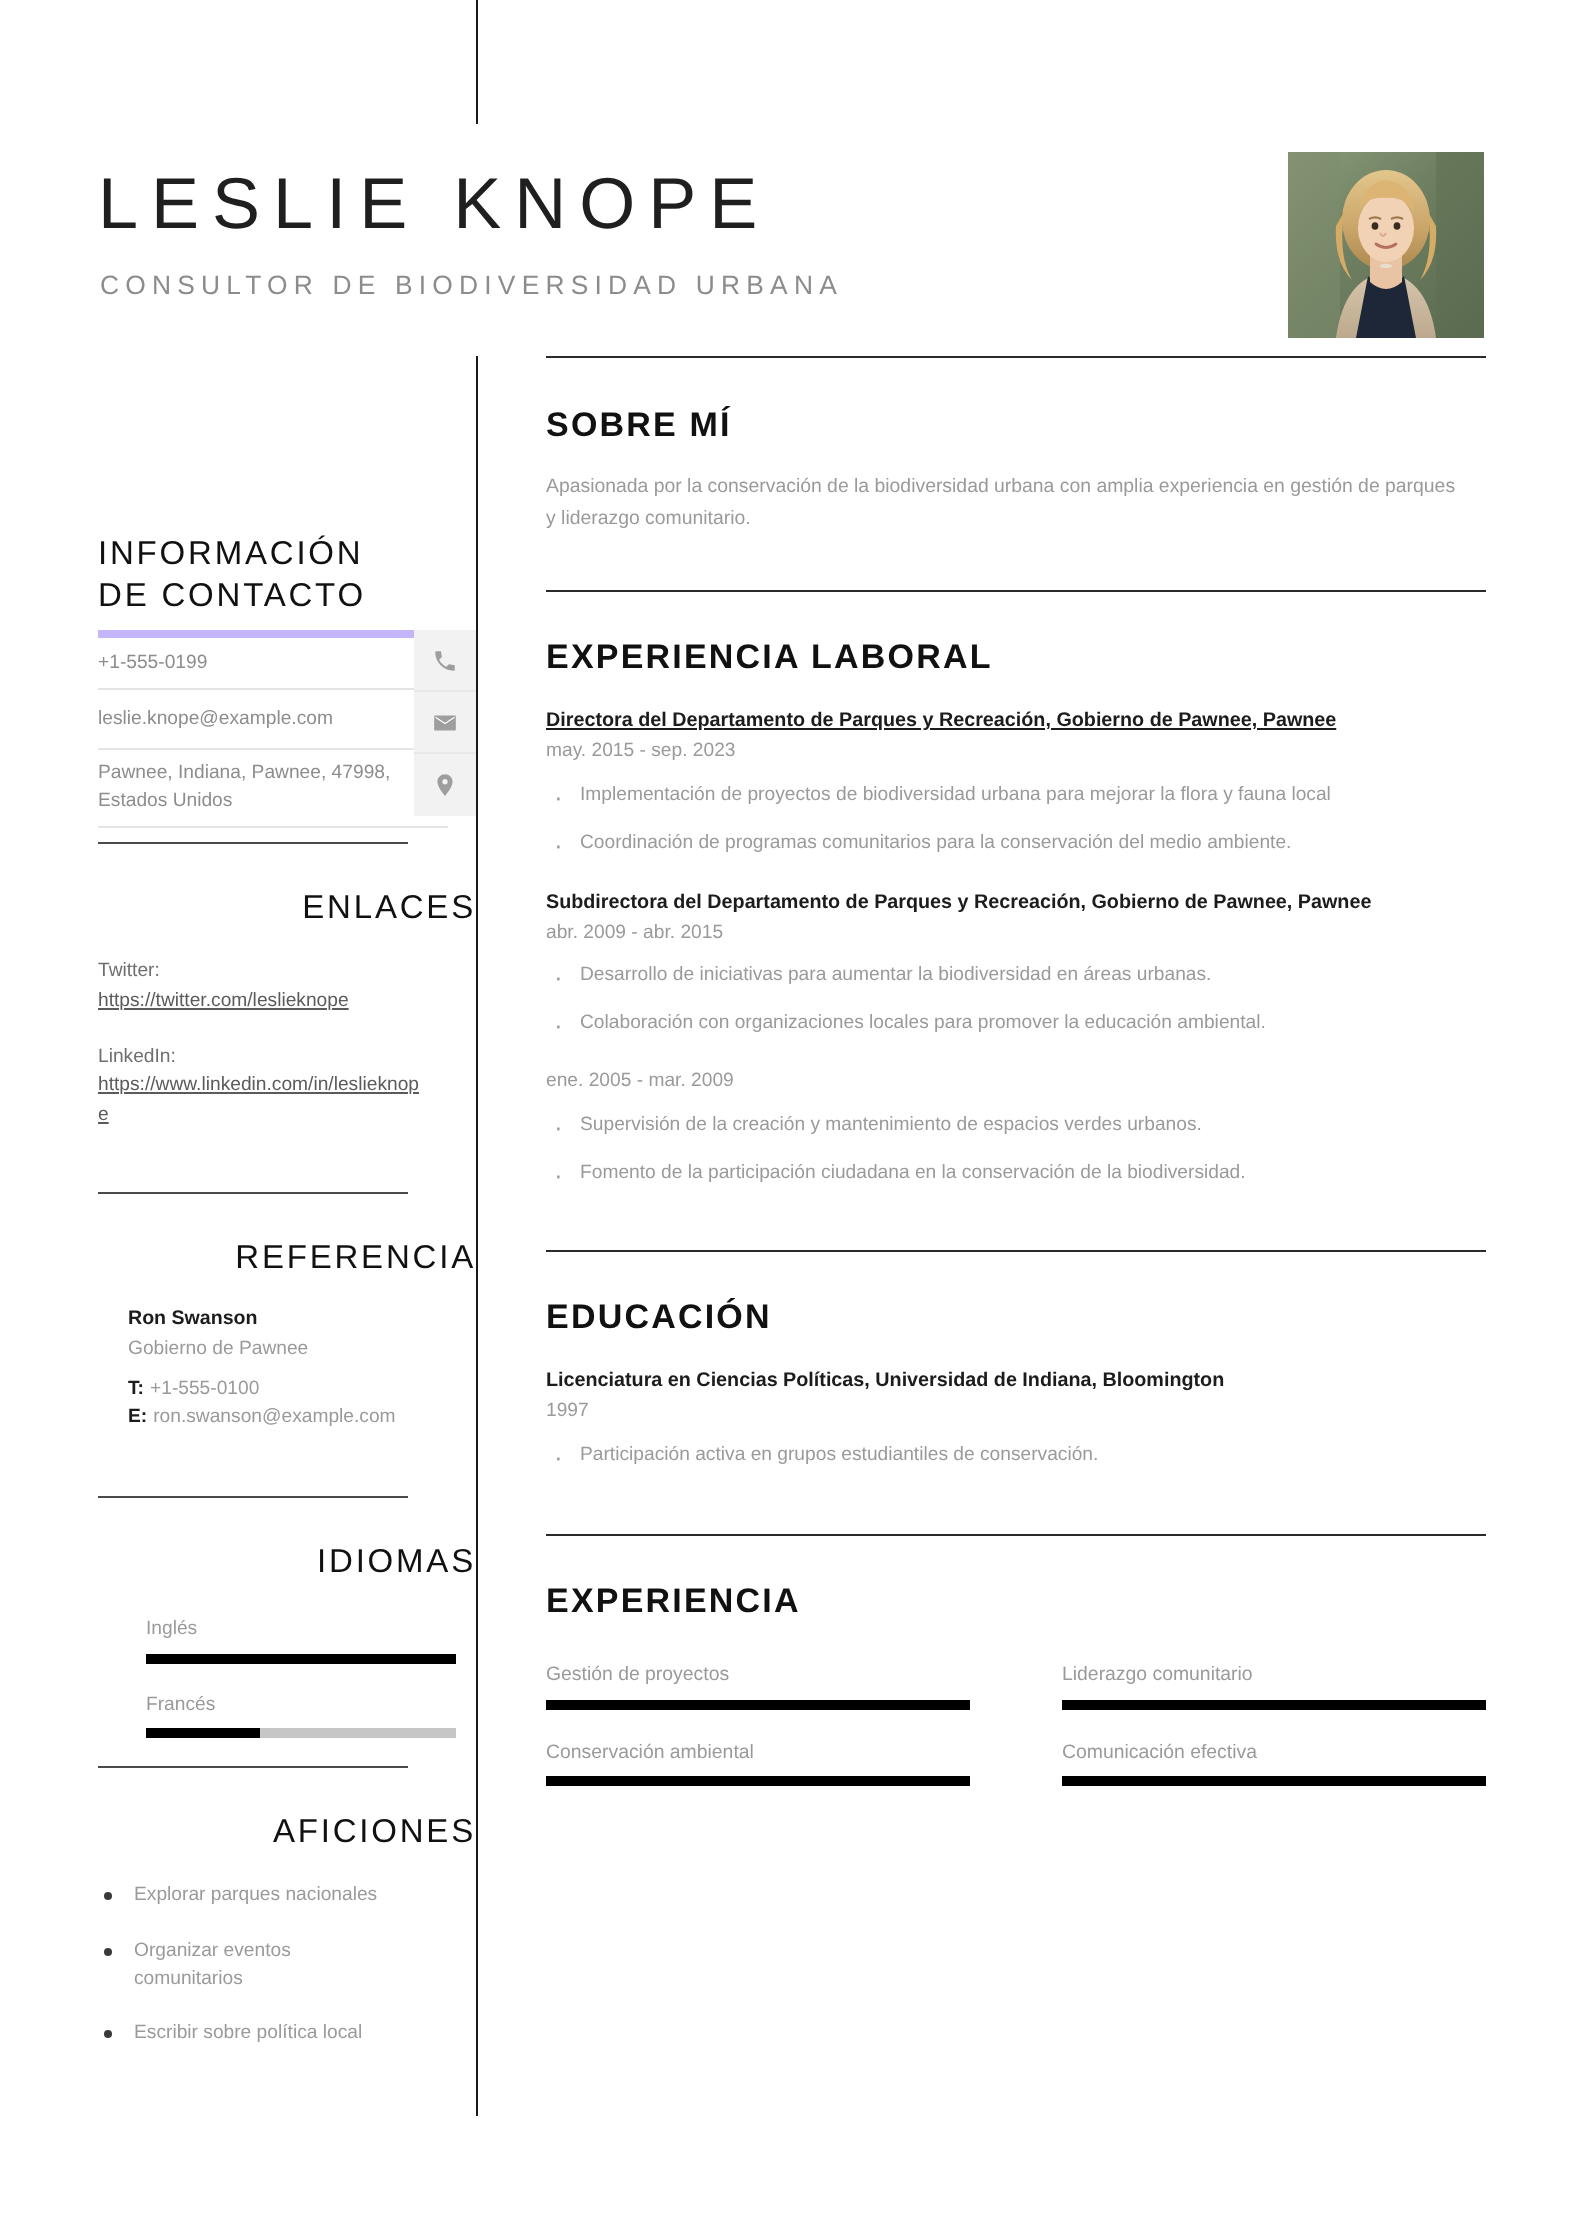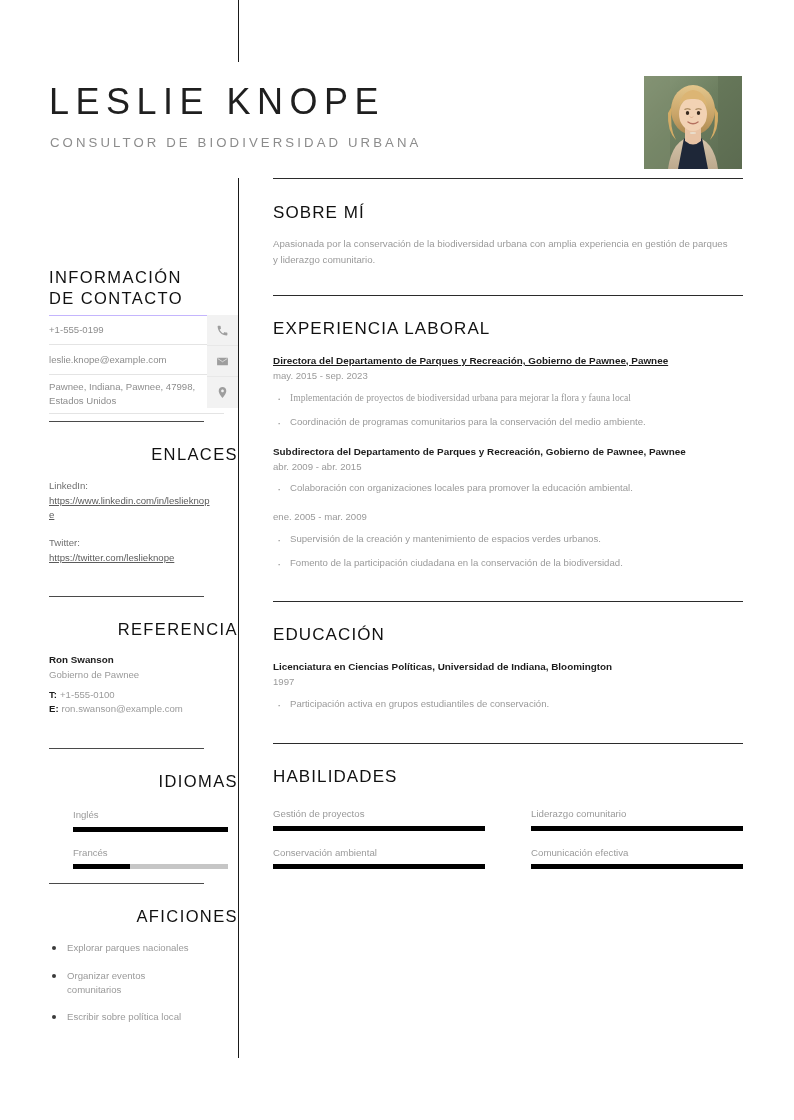--- a/index.html
+++ b/index.html
@@ -49,21 +49,21 @@
 
   .contact-head { position: absolute; left: 49px; top: 89px; width: 175px; }
 
   .contact-rows { position: absolute; left: 49px; top: 137px; width: 175px; }
   .crow {
     position: relative; min-height: 30px;
     display: flex; align-items: center;
     border-bottom: 1px solid #e4e4e4;
     padding: 5px 0;
   }
-  .crow:first-child { border-top: 1px solid #c4b5fd; }
+  .crow:first-child { border-top: 4px solid #c4b5fd; }
   .crow-text {
     font-size: 9.6px; color: #8d8d8d; line-height: 1.45;
     width: 151px; padding-right: 4px; word-break: break-word;
   }
   .icon-strip {
     position: absolute; left: 207px; top: 137px; width: 31px;
     background: #f2f2f2;
   }
   .icon-cell {
     height: 31px; display: flex; align-items: center; justify-content: center;
@@ -76,21 +76,21 @@
   .sb-sec .sb-h { margin-left: 49px; text-align: right; }
 
   .links-wrap { padding-left: 49px; padding-top: 14px; width: 210px; }
   .link-block { margin-bottom: 14px; }
   .link-label { font-size: 9.6px; color: #6f6f6f; line-height: 1.5; }
   .link-url {
     font-size: 9.6px; color: #5b5b5b; line-height: 1.5;
     text-decoration: underline; word-break: break-all; display: block;
   }
 
-  .ref-wrap { padding-left: 49px; padding-top: 13px; width: 200px; }
+  .ref-wrap { padding-left: 64px; padding-top: 13px; width: 200px; }
   .ref-name { font-size: 9.8px; font-weight: 700; color: #1c1c1c; line-height: 1.5; }
   .ref-org { font-size: 9.6px; color: #9a9a9a; line-height: 1.55; margin-bottom: 5px; }
   .ref-line { font-size: 9.6px; color: #9a9a9a; line-height: 1.5; display: flex; }
   .ref-key { font-weight: 700; color: #1c1c1c; margin-right: 3px; flex-shrink: 0; }
   .ref-val { word-break: break-all; }
 
   .lang-wrap { padding-left: 73px; padding-top: 16px; width: 204px; }
   .lang-item { margin-bottom: 14px; }
   .lang-name { font-size: 9.6px; color: #9a9a9a; line-height: 1.5; margin-bottom: 4px; }
   .lang-track { width: 155px; height: 5px; background: #c6c6c6; position: relative; }
@@ -104,21 +104,21 @@
   }
   .hob-item::before {
     content: ""; position: absolute; left: 3px; top: 5px;
     width: 4px; height: 4px; border-radius: 50%; background: #3a3a3a;
   }
 
   
   .main { position: absolute; left: 273px; top: 178px; width: 470px; }
   .m-rule { height: 1px; background: #2b2b2b; width: 470px; }
   .m-h {
-    font-size: 17px; font-weight: 400; letter-spacing: 1.1px;
+    font-size: 17px; font-weight: 700; letter-spacing: 1.1px;
     color: #111; line-height: 1.25;
   }
   .m-body { font-size: 9.7px; color: #9a9a9a; line-height: 1.62; }
 
   .job { margin-top: 14px; }
   .job-title { font-size: 9.9px; font-weight: 700; color: #1c1c1c; line-height: 1.52; }
   .job-date { font-size: 9.6px; color: #9a9a9a; line-height: 1.55; margin-top: 1px; }
   .blist { margin-top: 7px; }
   .bitem {
     font-size: 9.6px; color: #9a9a9a; line-height: 1.55;
@@ -225,26 +225,26 @@
         </svg>
       </div>
     </div>
 
     <div class="sb-sec" style="top:243px;">
       <div class="sb-divider"></div>
       <div style="height:22px;"></div>
       <div class="sb-h">ENLACES</div>
       <div class="links-wrap">
         <div class="link-block">
+          <div class="link-label">Twitter:</div>
+          <span class="link-url">https://twitter.com/leslieknope</span>
+        </div>
+        <div class="link-block">
           <div class="link-label">LinkedIn:</div>
           <span class="link-url">https://www.linkedin.com/in/leslieknope</span>
-        </div>
-        <div class="link-block">
-          <div class="link-label">Twitter:</div>
-          <span class="link-url">https://twitter.com/leslieknope</span>
         </div>
       </div>
     </div>
 
     <div class="sb-sec" style="top:418px;">
       <div class="sb-divider"></div>
       <div style="height:22px;"></div>
       <div class="sb-h">REFERENCIA</div>
       <div class="ref-wrap">
         <div class="ref-name">Ron Swanson</div>
@@ -302,29 +302,30 @@
 
     <div style="height:27px;"></div>
     <div class="m-rule"></div>
     <div style="height:22px;"></div>
     <div class="m-h">EXPERIENCIA LABORAL</div>
 
     <div class="job">
       <div class="job-title" style="width:440px;text-decoration:underline;">Directora del Departamento de Parques y Recreación, Gobierno de Pawnee, Pawnee</div>
       <div class="job-date">may. 2015 - sep. 2023</div>
       <div class="blist">
-        <div class="bitem" style="width:462px;font-family:Liberation Serif, serif;">Implementación de proyectos de biodiversidad urbana para mejorar la flora y fauna local</div>
+        <div class="bitem" style="width:462px;">Implementación de proyectos de biodiversidad urbana para mejorar la flora y fauna local</div>
         <div class="bitem" style="width:462px;">Coordinación de programas comunitarios para la conservación del medio ambiente.</div>
       </div>
     </div>
 
     <div class="job">
       <div class="job-title" style="width:450px;">Subdirectora del Departamento de Parques y Recreación, Gobierno de Pawnee, Pawnee</div>
       <div class="job-date">abr. 2009 - abr. 2015</div>
       <div class="blist">
+        <div class="bitem" style="width:462px;">Desarrollo de iniciativas para aumentar la biodiversidad en áreas urbanas.</div>
         <div class="bitem" style="width:462px;">Colaboración con organizaciones locales para promover la educación ambiental.</div>
       </div>
     </div>
 
     <div class="job">
       <div class="job-date">ene. 2005 - mar. 2009</div>
       <div class="blist">
         <div class="bitem" style="width:462px;">Supervisión de la creación y mantenimiento de espacios verdes urbanos.</div>
         <div class="bitem" style="width:462px;">Fomento de la participación ciudadana en la conservación de la biodiversidad.</div>
       </div>
@@ -339,21 +340,21 @@
       <div class="job-title" style="width:462px;">Licenciatura en Ciencias Políticas, Universidad de Indiana, Bloomington</div>
       <div class="job-date">1997</div>
       <div class="blist">
         <div class="bitem" style="width:462px;">Participación activa en grupos estudiantiles de conservación.</div>
       </div>
     </div>
 
     <div style="height:22px;"></div>
     <div class="m-rule"></div>
     <div style="height:22px;"></div>
-    <div class="m-h">HABILIDADES</div>
+    <div class="m-h">EXPERIENCIA</div>
 
     <div class="skills-grid">
       <div>
         <div class="skill-name">Gestión de proyectos</div>
         <div class="skill-track">
           <div class="skill-fill" style="width: 100%;"></div>
         </div>
       </div>
       <div>
         <div class="skill-name">Liderazgo comunitario</div>

